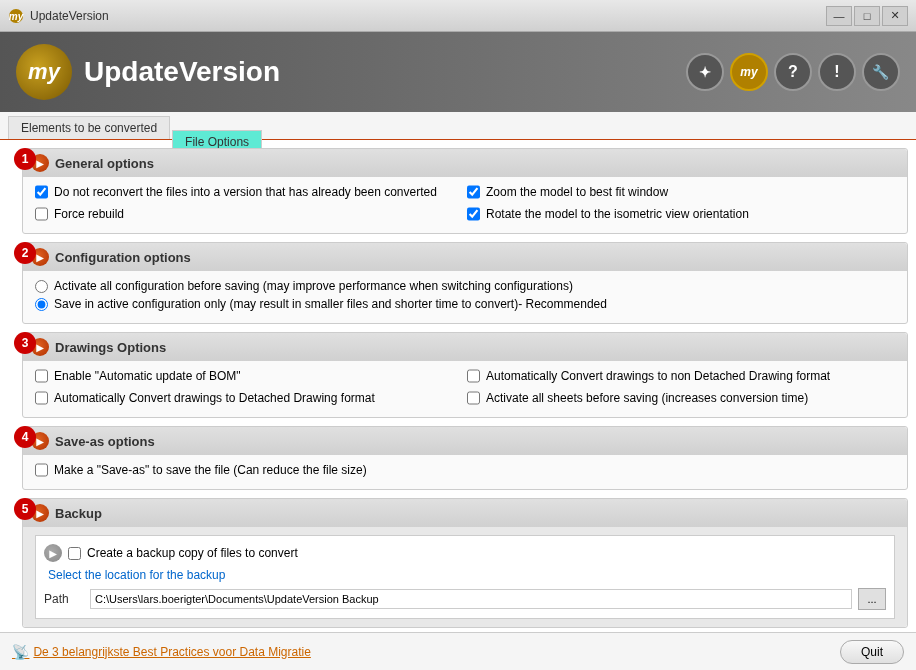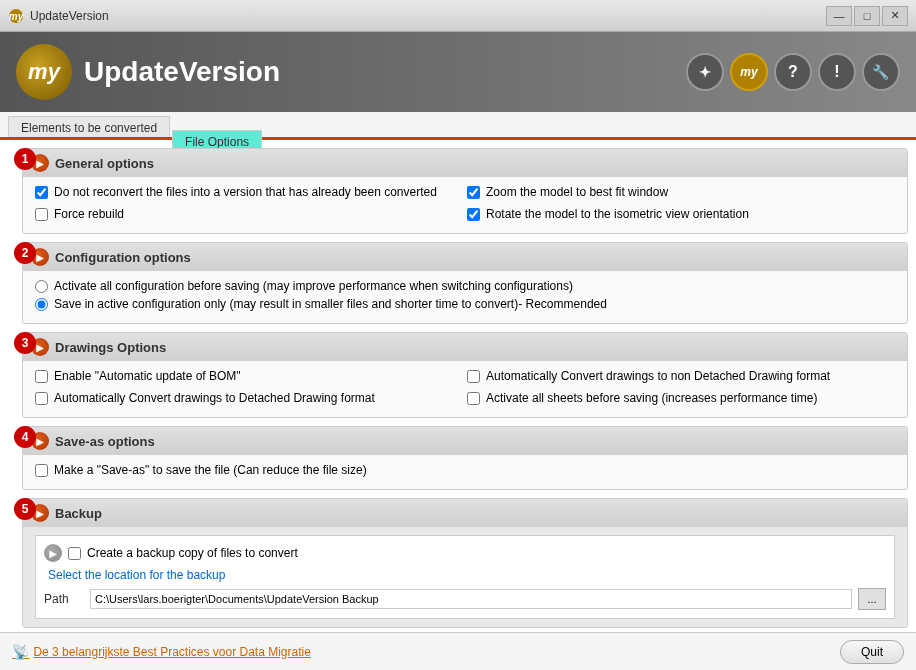--- a/index.html
+++ b/index.html
@@ -95,21 +95,21 @@
       align-items: center;
       justify-content: center;
       font-size: 16px;
       font-weight: bold;
       cursor: pointer;
     }
 
     
     .tab-bar {
       background: #f5f5f5;
-      border-bottom: 3px solid #c2410c;
+      border-bottom: 1px solid #c2410c;
       display: flex;
       padding: 4px 8px 0;
       height: 28px;
     }
     .tab {
       padding: 4px 12px;
       cursor: pointer;
       font-size: 12px;
       color: #333;
       border: 1px solid transparent;
@@ -191,21 +191,20 @@
 
     .section-wrapper {
       position: relative;
       margin-bottom: 8px;
       margin-left: 14px;
     }
 
     
     .checkbox-row {
       display: flex;
-      align-items: center;
       gap: 6px;
       margin-bottom: 4px;
       font-size: 12px;
     }
     .checkbox-row input[type="checkbox"] {
       margin: 0;
       cursor: pointer;
     }
     .two-col {
       display: grid;
@@ -422,21 +421,21 @@
           <div class="checkbox-row">
             <input type="checkbox" style="">
             <label>Automatically Convert drawings to non Detached Drawing format</label>
           </div>
           <div class="checkbox-row">
             <input type="checkbox" style="">
             <label>Automatically Convert drawings to Detached Drawing format</label>
           </div>
           <div class="checkbox-row">
             <input type="checkbox" style="">
-            <label>Activate all sheets before saving (increases performance time)</label>
+            <label>Activate all sheets before saving (increases conversion time)</label>
           </div>
         </div>
       </div>
     </div>
   </div>
 
   <div class="section-wrapper">
     <div class="step-badge">4</div>
     <div class="section">
       <div class="section-header">

